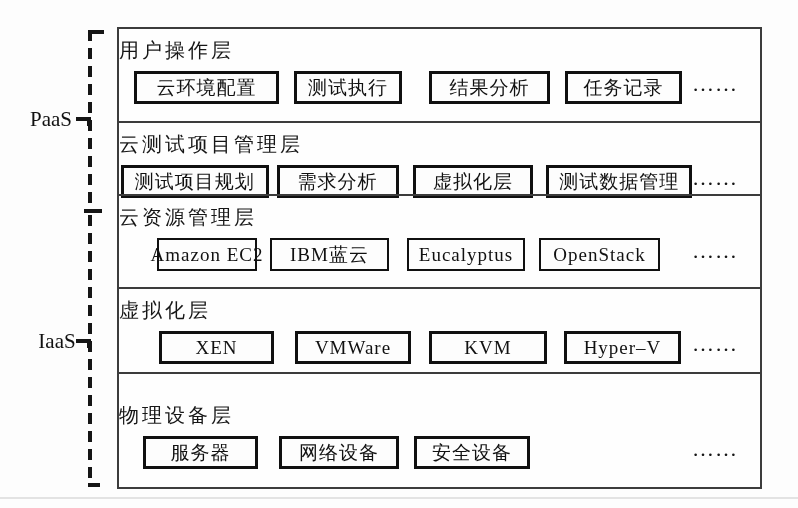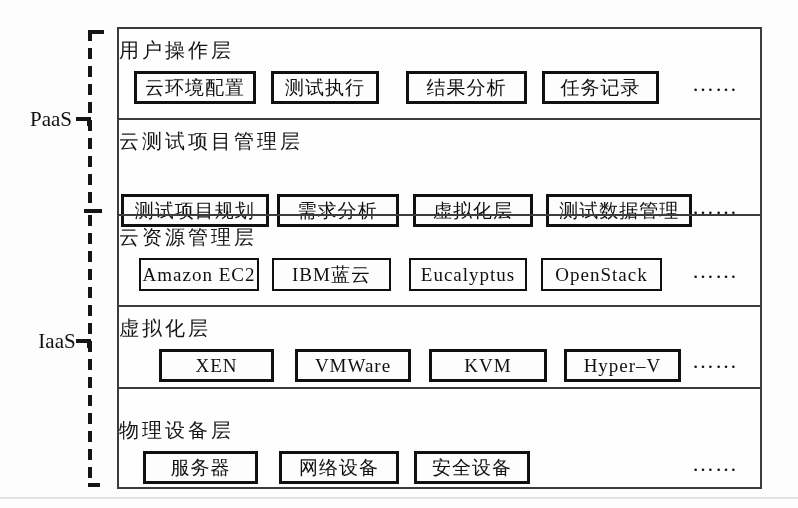--- a/index.html
+++ b/index.html
@@ -28,21 +28,21 @@
     display: flex;
     flex-direction: column;
   }
   .layer {
     position: relative;
     display: flex;
     flex-direction: column;
   }
   .layer + .layer { border-top: 2px solid #3c3c3c; }
   .layer-1 { height: 92px; }
-  .layer-2 { height: 96px; gap: 32px; }
+  .layer-2 { height: 73px; }
   .layer-3 { height: 93px; }
   .layer-4 { height: 85px; }
   .layer-5 { height: 103px; }
 
   .layer-title {
     padding-top: 8px;
     font-size: 20px;
     letter-spacing: 3px;
     line-height: 26px;
     color: #161616;
@@ -137,21 +137,21 @@
   <div class="dash-h" id="bracket-mid-tick"></div>
   <div class="dash-h" id="iaas-bottom-tick"></div>
   <div class="cusp" id="iaas-cusp"></div>
   <div class="bracket-label" id="iaas-label">IaaS</div>
 
   <div class="stack">
 
     <div class="layer layer-1">
       <div class="layer-title">用户操作层</div>
       <div class="boxes-row">
-        <div class="node" style="margin-left:15px;width:122px">云环境配置</div>
+        <div class="node" style="margin-left:15px;width:145px">云环境配置</div>
         <div class="node" style="margin-left:15px;width:108px">测试执行</div>
         <div class="node" style="margin-left:27px;width:121px">结果分析</div>
         <div class="node" style="margin-left:15px;width:117px">任务记录</div>
         <div class="dots">……</div>
       </div>
     </div>
 
     <div class="layer layer-2">
       <div class="layer-title">云测试项目管理层</div>
       <div class="boxes-row">
@@ -159,21 +159,21 @@
         <div class="node" style="margin-left:8px;width:122px">需求分析</div>
         <div class="node" style="margin-left:14px;width:121px">虚拟化层</div>
         <div class="node" style="margin-left:13px;width:146px">测试数据管理</div>
         <div class="dots">……</div>
       </div>
     </div>
 
     <div class="layer layer-3">
       <div class="layer-title">云资源管理层</div>
       <div class="boxes-row">
-        <div class="node" style="margin-left:20px;width:120px">Amazon EC2</div>
+        <div class="node" style="margin-left:38px;width:100px">Amazon EC2</div>
         <div class="node" style="margin-left:13px;width:119px">IBM蓝云</div>
         <div class="node" style="margin-left:18px;width:118px">Eucalyptus</div>
         <div class="node" style="margin-left:14px;width:121px">OpenStack</div>
         <div class="dots">……</div>
       </div>
     </div>
 
     <div class="layer layer-4">
       <div class="layer-title">虚拟化层</div>
       <div class="boxes-row">

